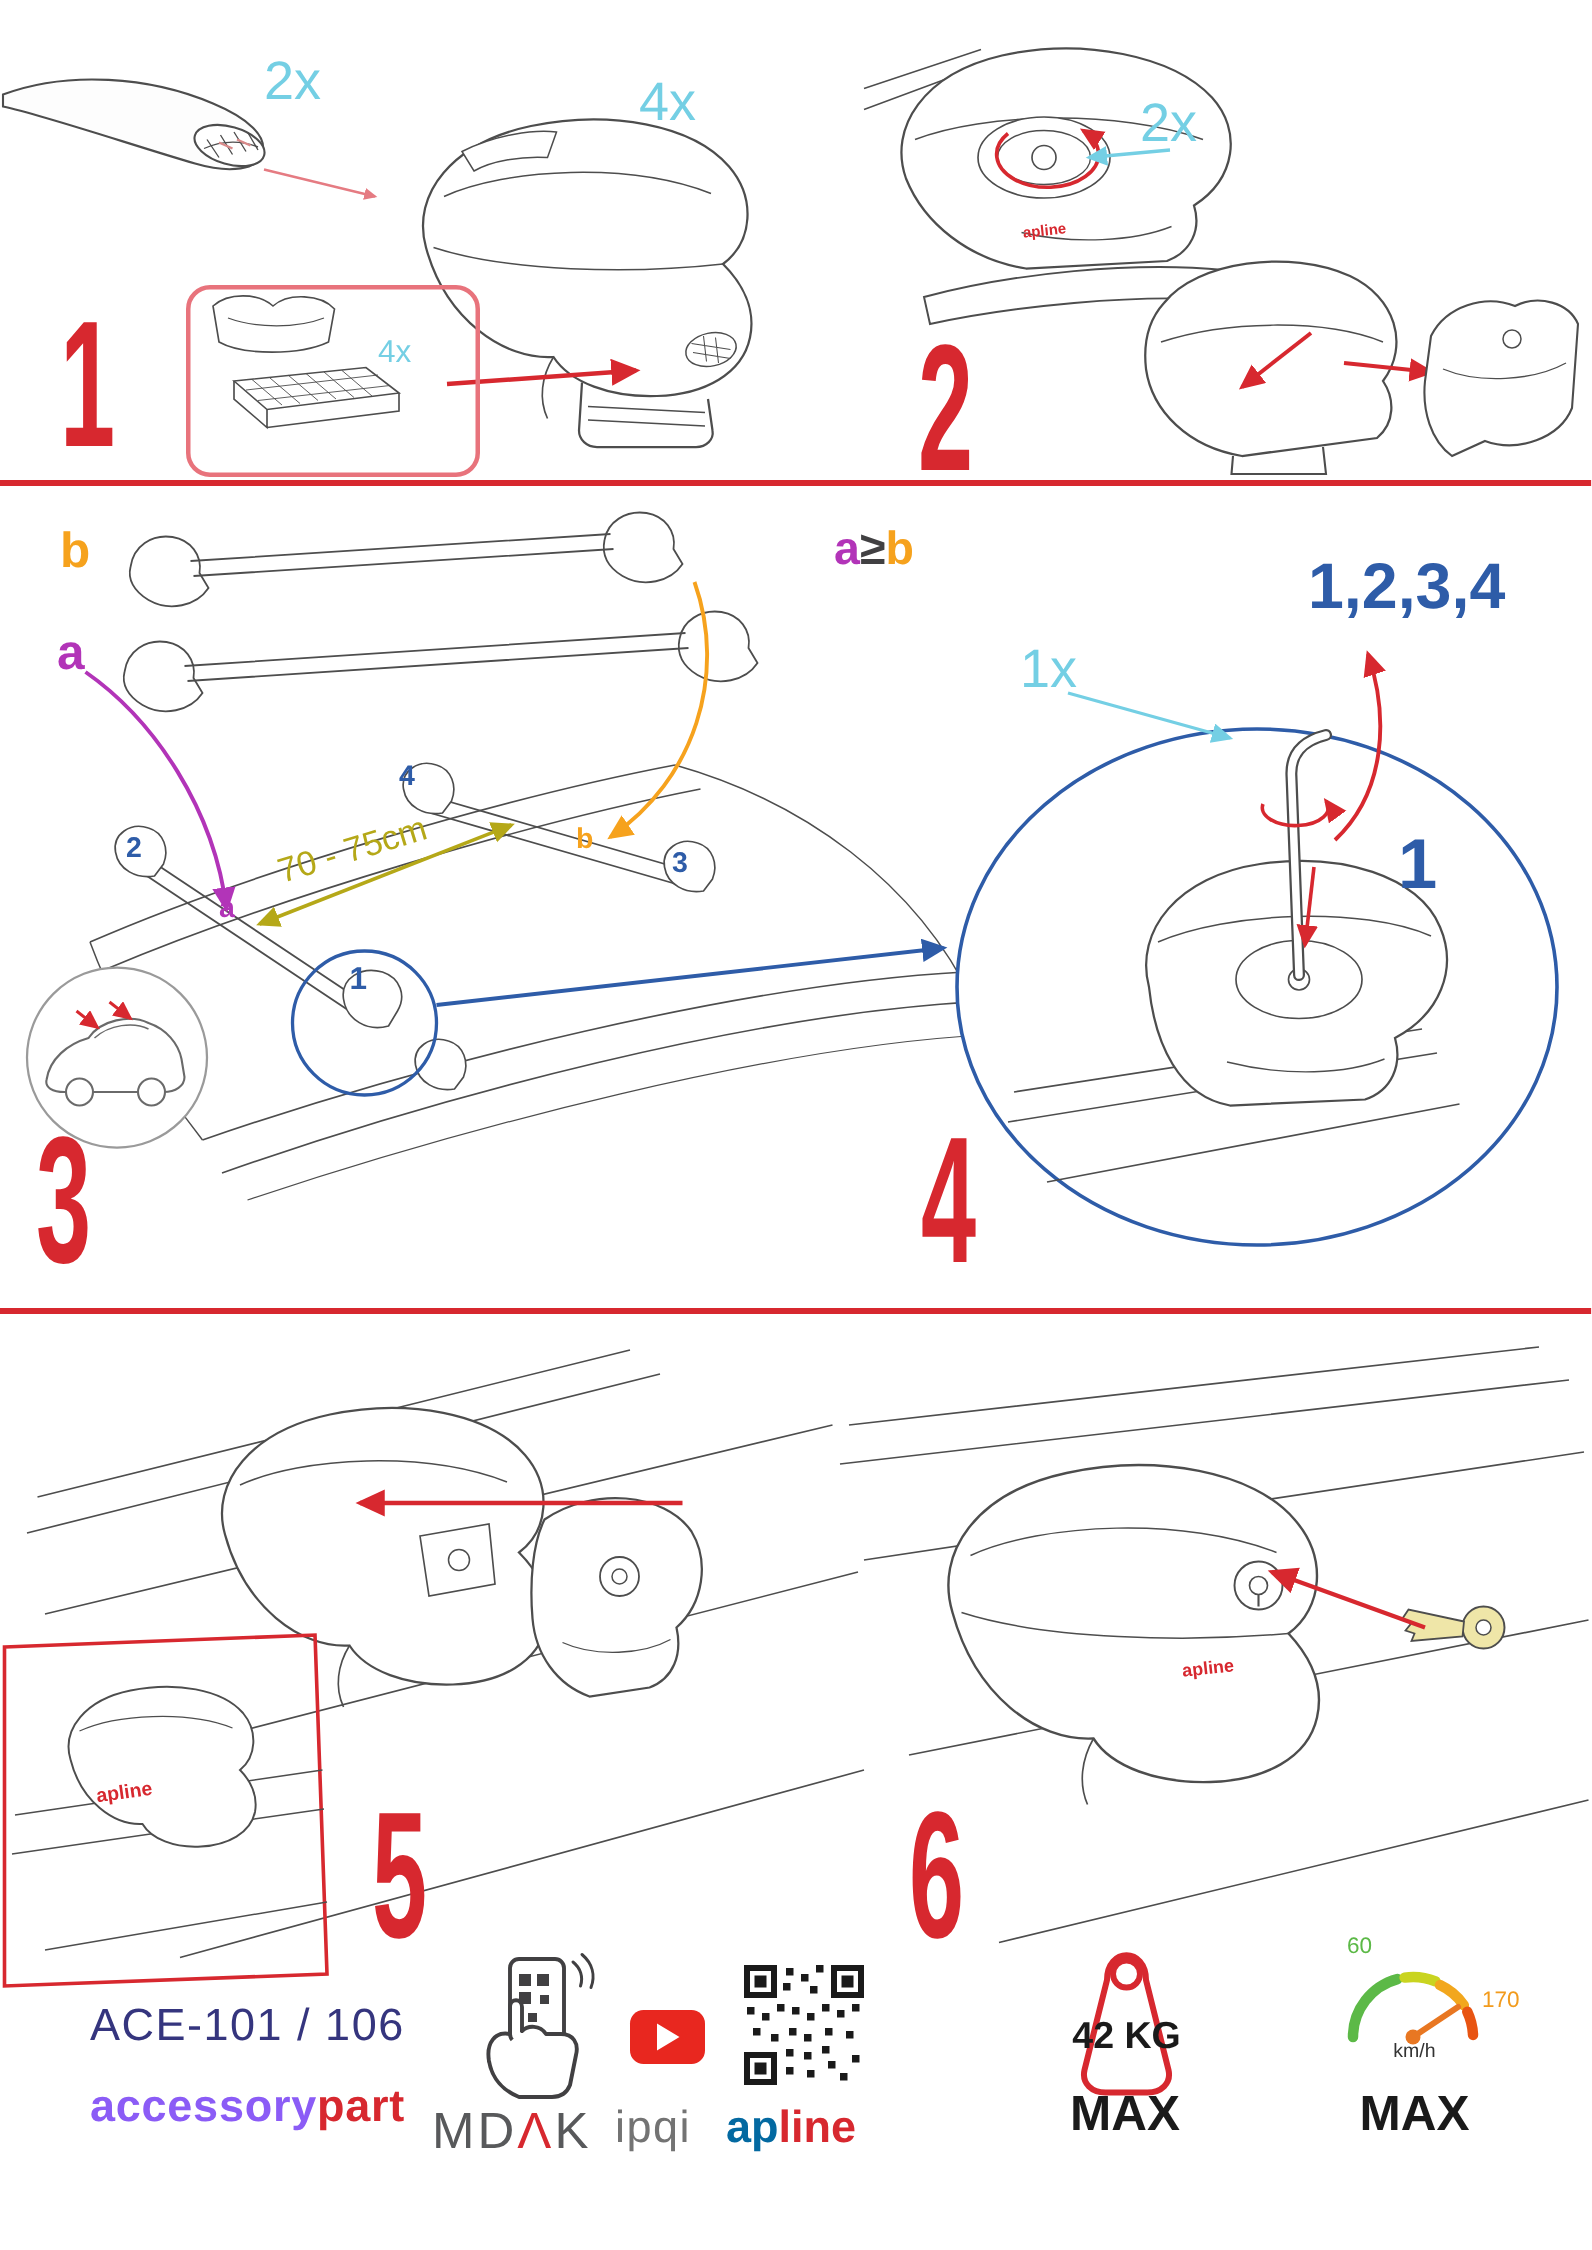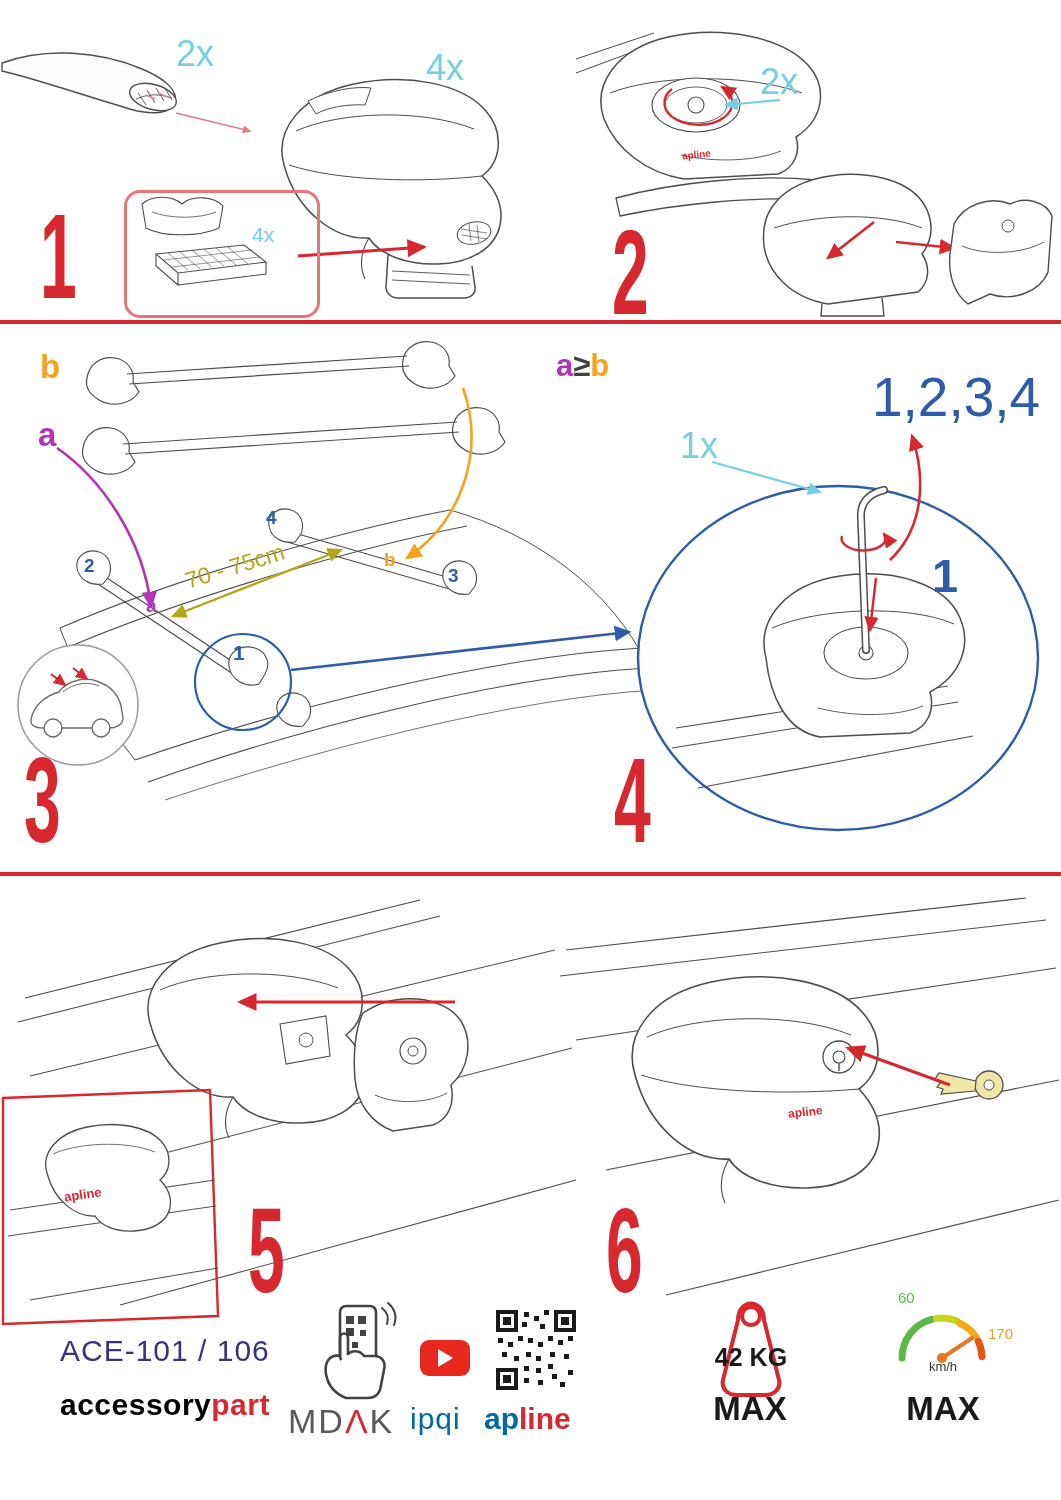--- a/index.html
+++ b/index.html
@@ -7,29 +7,29 @@
   .page svg{position:absolute;overflow:visible}
   .divider{position:absolute;left:0;width:100%;height:4px;background:#d7282f}
   .step-num{position:absolute;color:#d7282f;font-size:120px;font-weight:700;line-height:.8;transform:scaleX(.55);transform-origin:left top;white-space:nowrap}
   .qty{position:absolute;color:#74cfe4;font-size:36px;font-weight:400;line-height:1;white-space:nowrap}
   .qty.small{font-size:21px}
   .lbl{position:absolute;font-weight:700;line-height:1;white-space:nowrap}
   .f33{font-size:33px}.f31{font-size:31px}
   .orange{color:#f6a21d}.purple{color:#b234b8}.blue{color:#2e5ca8}.dark{color:#414042}
   .roof-num{position:absolute;font-size:19px;font-weight:700;line-height:1}
   .dist{position:absolute;color:#b5a818;font-size:23px;line-height:1;transform:rotate(-17deg);transform-origin:left center;white-space:nowrap}
-  .seq{position:absolute;color:#2e5ca8;font-weight:400;font-size:55px;line-height:1;white-space:nowrap}
+  .seq{position:absolute;color:#2e5ca8;font-weight:700;font-size:43px;line-height:1;white-space:nowrap}
   .pos-big{position:absolute;color:#2e5ca8;font-weight:700;font-size:47px;line-height:1}
   .brandmark{position:absolute;color:#d7282f;font-weight:700;line-height:1}
   .inset-border{position:absolute;border:3px solid #e8737c;border-radius:16px}
   .footer-model{position:absolute;color:#35357e;font-size:30px;letter-spacing:1px;line-height:1;white-space:nowrap}
   .footer-brand{position:absolute;font-size:30px;font-weight:700;line-height:1;letter-spacing:.5px;white-space:nowrap}
-  .gray{color:#000000}.gray2{color:#0369a1}.red-text{color:#d7282f}
+  .gray{color:#8b5cf6}.gray2{color:#0369a1}.red-text{color:#d7282f}
   .mdak{position:absolute;font-size:34px;font-weight:400;letter-spacing:2px;color:#58595b;line-height:1;white-space:nowrap}
-  .ipqi{position:absolute;font-size:30px;color:#0369a1;letter-spacing:1px;line-height:1}
+  .ipqi{position:absolute;font-size:30px;color:#737373;letter-spacing:1px;line-height:1}
   .apline-logo{position:absolute;font-size:30px;font-weight:700;line-height:1;white-space:nowrap}
   .kg{position:absolute;font-size:25px;font-weight:700;color:#1a1a1a;text-align:center;line-height:1}
   .maxlbl{position:absolute;font-size:33px;font-weight:700;color:#1a1a1a;text-align:center;line-height:1}
   .speed-num{position:absolute;font-size:15px;font-weight:400;line-height:1}
   .green-text{color:#5cb947}.orange-text{color:#f29b1d}
   .kmh{position:absolute;font-size:13px;color:#333;text-align:center;line-height:1}
   .yt{position:absolute;width:50px;height:36px;background:#e8271f;border-radius:9px;display:flex;align-items:center;justify-content:center}
   .yt-tri{width:0;height:0;border-left:15px solid #fff;border-top:9px solid transparent;border-bottom:9px solid transparent}
 </style>
 </head>

